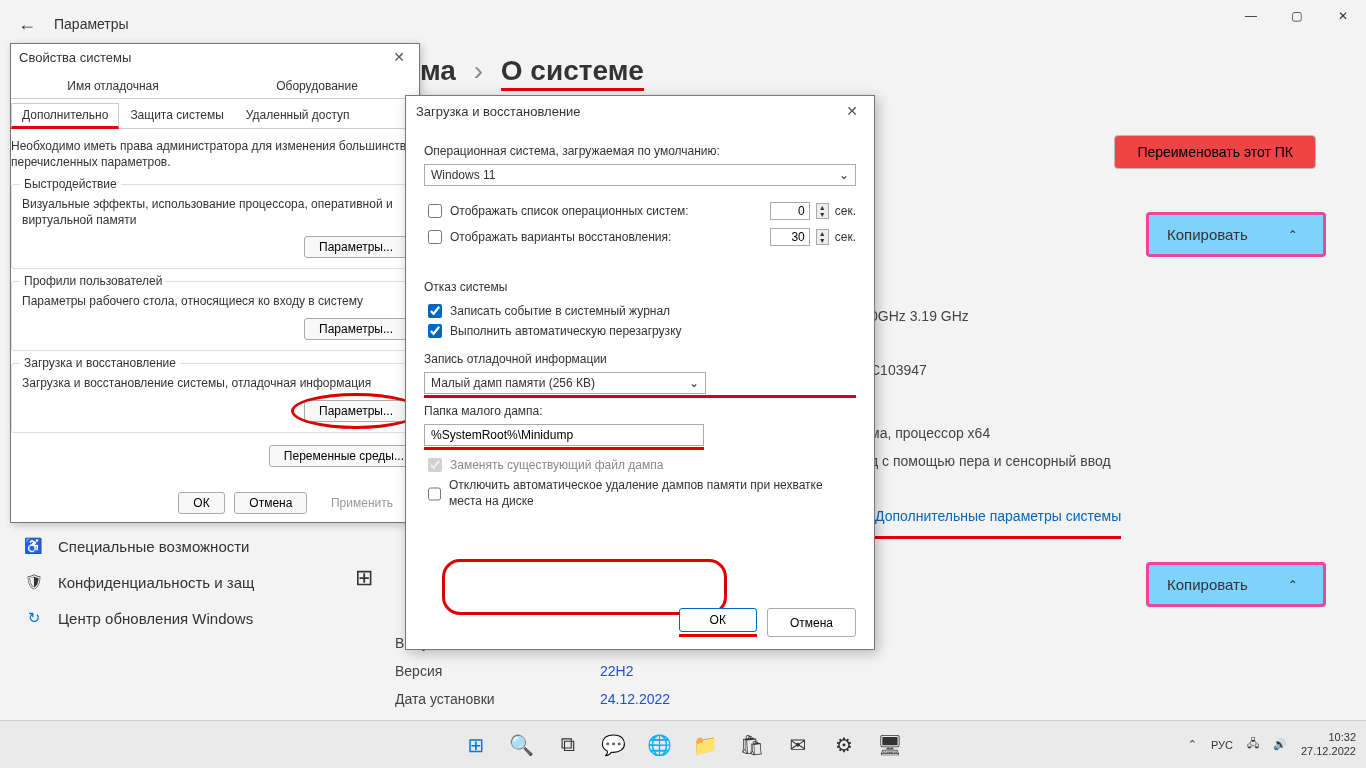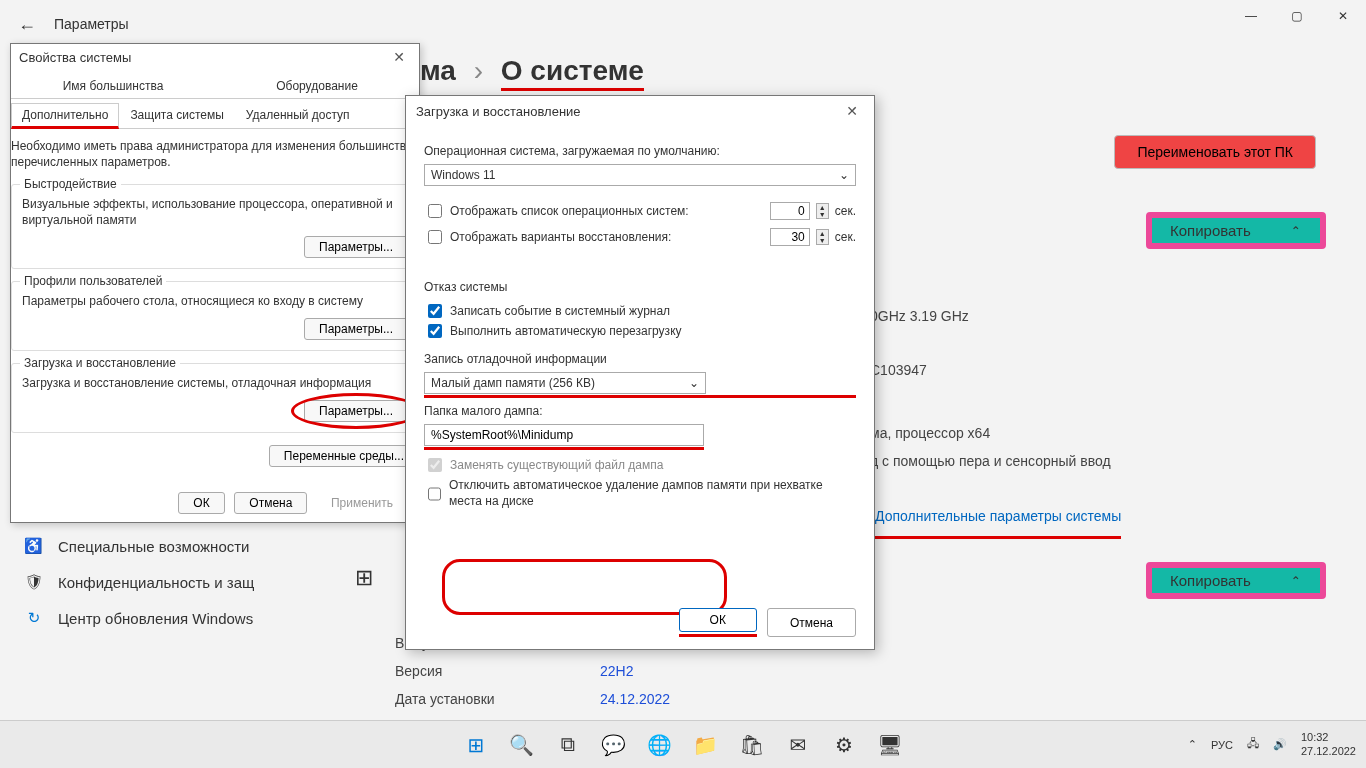--- a/index.html
+++ b/index.html
@@ -12,21 +12,21 @@
 .settings-title { font-size: 14px; }
 .window-controls { position: absolute; top: 0; right: 0; display: flex; }
 .win-ctrl { width: 46px; height: 32px; display: flex; align-items: center; justify-content: center; cursor: pointer; font-size: 12px; }
 
 .breadcrumb { position: absolute; top: 55px; left: 420px; font-size: 28px; font-weight: 600; }
 .breadcrumb .sep { margin: 0 10px; color: #888; font-weight: 400; }
 .breadcrumb .current { border-bottom: 3px solid #d00; padding-bottom: 2px; }
 
 
 .rename-btn { position: absolute; top: 135px; right: 50px; padding: 8px 22px; background: #ef4444; border: 1px solid #bbb; border-radius: 4px; cursor: pointer; font-size: 14px; }
-.copy-panel { position: absolute; right: 40px; background: #14b8a6; border: 6px solid #ec4899; border-radius: 4px; padding: 4px 18px; display: flex; align-items: center; gap: 40px; font-size: 15px; cursor: pointer; width: 180px; }
+.copy-panel { position: absolute; right: 40px; background: #7dd3fc; border: 3px solid #ec4899; border-radius: 4px; padding: 11px 18px; display: flex; align-items: center; gap: 40px; font-size: 15px; cursor: pointer; width: 180px; }
 .copy-panel .chevron { font-size: 12px; }
 .copy1 { top: 212px; }
 .copy2 { top: 562px; }
 
 
 .bg-details { position: absolute; left: 870px; font-size: 14px; color: #444; }
 .bg-row1 { top: 308px; }
 .bg-row2 { top: 362px; }
 .bg-row3 { top: 425px; }
 .bg-row4 { top: 453px; }
@@ -90,21 +90,21 @@
 .startrec-footer { position: absolute; bottom: 12px; right: 18px; display: flex; gap: 10px; }
 .btn-ok { padding: 4px 30px; font-size: 12px; border: 1px solid #0067c0; background: #fff; cursor: pointer; border-radius: 3px; }
 .btn-ok-wrap { border-bottom: 3px solid #d00; padding-bottom: 2px; }
 .btn-cancel { padding: 4px 22px; font-size: 12px; border: 1px solid #aaa; background: #fff; cursor: pointer; border-radius: 3px; }
 
 
 .taskbar { position: absolute; bottom: 0; left: 0; right: 0; height: 48px; background: #eaeaea; border-top: 1px solid #ccc; display: flex; align-items: center; }
 .taskbar-center { position: absolute; left: 50%; transform: translateX(-50%); display: flex; gap: 10px; }
 .tb-icon { width: 36px; height: 36px; border-radius: 4px; display: flex; align-items: center; justify-content: center; cursor: pointer; font-size: 20px; }
 .taskbar-right { position: absolute; right: 10px; display: flex; align-items: center; gap: 14px; font-size: 11px; }
-.taskbar-time { text-align: left; line-height: 1.2; }
+.taskbar-time { text-align: right; line-height: 1.2; }
 </style>
 </head>
 <body>
 
 <div class="settings-window">
   <div class="settings-header">
     <span class="back-arrow">←</span>
     <span class="settings-title">Параметры</span>
   </div>
   <div class="window-controls">
@@ -158,21 +158,21 @@
     </div>
   </div>
 </div>
 
 <div class="sysprop">
   <div class="sysprop-titlebar">
     <span class="sysprop-title">Свойства системы</span>
     <span class="close-x">✕</span>
   </div>
   <div class="tabs">
-    <div class="tab" style="flex:1; text-align:center">Имя большинства</div>
+    <div class="tab" style="flex:1; text-align:center">Имя отладочная</div>
     <div class="tab" style="flex:1; text-align:center">Оборудование</div>
   </div>
   <div class="tabs">
     <div class="tab active underlined">Дополнительно</div>
     <div class="tab">Защита системы</div>
     <div class="tab">Удаленный доступ</div>
   </div>
   <div class="sysprop-body">
     <div class="note">Необходимо иметь права администратора для изменения большинства перечисленных параметров.</div>
 

